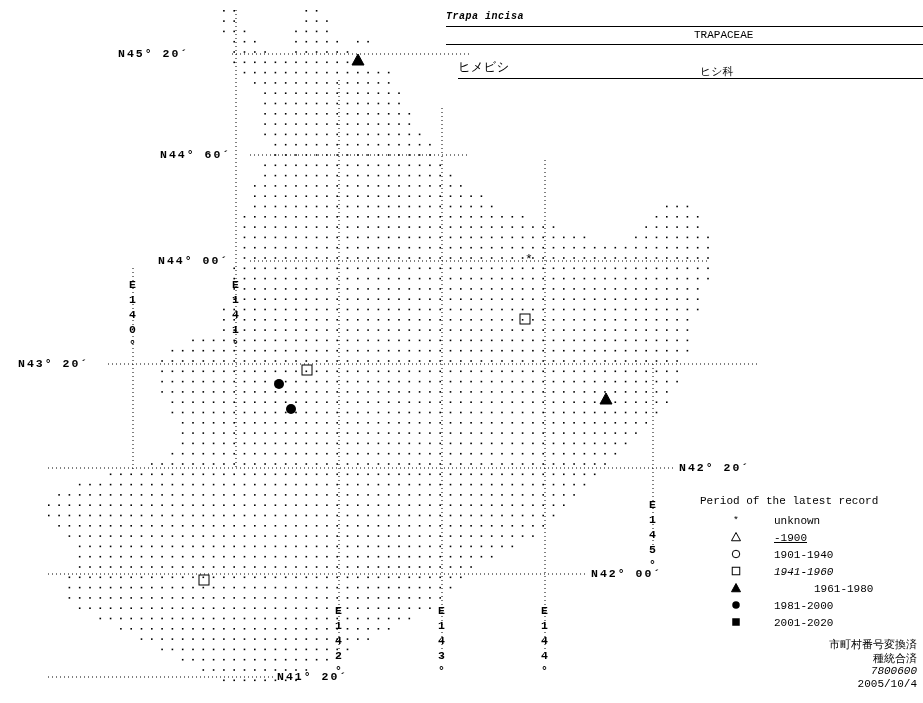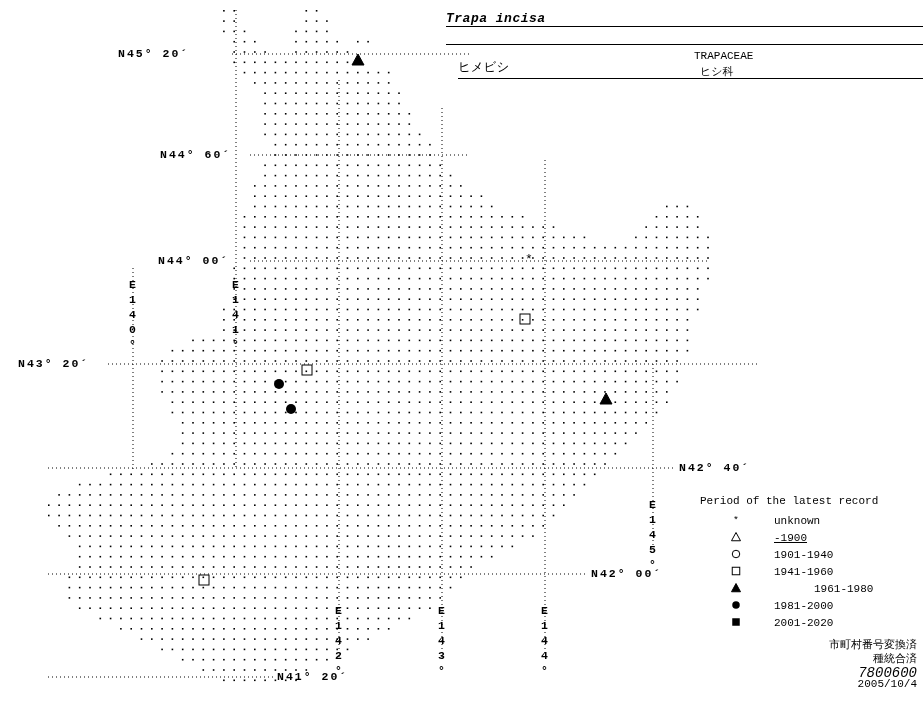--- a/index.html
+++ b/index.html
@@ -1,33 +1,33 @@
 <!DOCTYPE html>
 <html><head>
 <meta charset="utf-8">
 <style>
   html,body{margin:0;padding:0;background:#fff;}
   body{width:923px;height:703px;position:relative;font-family:"Liberation Mono",monospace;color:#000;overflow:hidden;}
   .map-area{position:absolute;left:0;top:0;width:923px;height:703px;}
   svg.grid{position:absolute;left:0;top:0;}
   .hdr{position:absolute;font-family:"Liberation Mono",monospace;}
-  .sci{font-style:italic;font-weight:bold;font-size:13px;letter-spacing:.5px;}
-  .fam{font-size:11px;margin-top:21px;}
+  .sci{font-style:italic;font-weight:bold;font-size:10px;letter-spacing:.5px;}
+  .fam{font-size:11px;}
   .jp{font-family:"DejaVu Sans",sans-serif;font-size:12.5px;}
   .jpfam{font-family:"DejaVu Sans",sans-serif;font-size:11px;}
   .hline{position:absolute;border-bottom:1px solid #000;}
   .latlab{position:absolute;font-size:11.5px;font-weight:bold;letter-spacing:2px;white-space:nowrap;}
   .lonlab{position:absolute;font-size:11.5px;font-weight:bold;letter-spacing:2px;white-space:nowrap;
           writing-mode:vertical-rl;text-orientation:upright;}
   .legend{position:absolute;font-size:11px;}
   .legend-title{position:absolute;font-size:11px;white-space:nowrap;}
   .legend-txt{position:absolute;left:22px;white-space:nowrap;}
   .credit{position:absolute;font-size:11.5px;white-space:nowrap;}
   .jpfoot{font-family:"DejaVu Sans",sans-serif;font-size:11px;text-align:right;white-space:nowrap;position:absolute;margin-left:24px;}
-  .codefoot{position:absolute;font-size:14px;font-style:italic;text-align:right;white-space:nowrap;margin-left:28px;}
+  .codefoot{position:absolute;font-size:11px;font-style:italic;text-align:right;white-space:nowrap;margin-left:28px;}
   .datefoot{position:absolute;font-size:11px;text-align:right;white-space:nowrap;}
 </style>
 </head>
 <body>
 
 <div class="map-area">
 
   <svg class="grid" width="923" height="703">
     <g id="meshdots" fill="#000">
         <rect x="223.10000000000002" y="10" width="1.6" height="1.6"></rect>
@@ -2258,21 +2258,21 @@
   <div class="hdr fam" style="left:694px;top:29px;">TRAPACEAE</div>
   <div class="hline" style="left:446px;top:44px;width:477px;"></div>
   <div class="hdr jp" style="left:458px;top:59px;">ヒメビシ</div>
   <div class="hline" style="left:458px;top:78px;width:465px;"></div>
   <div class="hdr jpfam" style="left:700px;top:64px;">ヒシ科</div>
 
   <div class="latlab" style="left:118px;top:47px;">N45° 20´</div>
   <div class="latlab" style="left:160px;top:148px;">N44° 60´</div>
   <div class="latlab" style="left:158px;top:254px;">N44° 00´</div>
   <div class="latlab" style="left:18px;top:357px;">N43° 20´</div>
-  <div class="latlab" style="left:679px;top:461px;">N42° 40´</div>
+  <div class="latlab" style="left:679px;top:461px;">N42° 20´</div>
   <div class="latlab" style="left:591px;top:567px;">N42° 00´</div>
   <div class="latlab" style="left:277px;top:670px;">N41° 20´</div>
 
   <div class="lonlab" style="left:126px;top:278px;">E140°</div>
   <div class="lonlab" style="left:229px;top:278px;">E141°</div>
   <div class="lonlab" style="left:332px;top:604px;">E142°</div>
   <div class="lonlab" style="left:435px;top:604px;">E143°</div>
   <div class="lonlab" style="left:538px;top:604px;">E144°</div>
   <div class="lonlab" style="left:646px;top:498px;">E145°</div>
 
@@ -2283,21 +2283,21 @@
         <polygon points="10,16.5 5.5,24.75 14.5,24.75" fill="none" stroke="#000"></polygon>
         <circle cx="10" cy="38" r="3.75" fill="none" stroke="#000"></circle>
         <rect x="6.25" y="51.25" width="7.5" height="7.5" fill="none" stroke="#000"></rect>
         <polygon points="10,67.5 5.5,75.75 14.5,75.75" fill="#000" stroke="#000"></polygon>
         <circle cx="10" cy="89" r="3.75" fill="#000"></circle>
         <rect x="6.25" y="102.25" width="7.5" height="7.5" fill="#000"></rect>
       </svg>
     <div class="legend-txt" style="top:-1px;left:48px;position:absolute;">unknown</div>
     <div class="legend-txt" style="top:16px;left:48px;position:absolute;text-decoration:underline;">-1900</div>
     <div class="legend-txt" style="top:33px;left:48px;position:absolute;">1901-1940</div>
-    <div class="legend-txt" style="top:50px;left:48px;position:absolute;">1941-1960</div>
+    <div class="legend-txt" style="top:50px;left:48px;position:absolute;font-style:italic;">1941-1960</div>
     <div class="legend-txt" style="top:67px;left:48px;position:absolute;margin-left:40px;">1961-1980</div>
     <div class="legend-txt" style="top:84px;left:48px;position:absolute;">1981-2000</div>
     <div class="legend-txt" style="top:101px;left:48px;position:absolute;">2001-2020</div>
   </div>
 
   <div class="jpfoot" style="right:6px;top:637px;">市町村番号変換済</div>
   <div class="jpfoot" style="right:6px;top:651px;">種統合済</div>
   <div class="codefoot" style="right:6px;top:665px;">7800600</div>
   <div class="datefoot" style="right:6px;top:678px;">2005/10/4</div>
 

